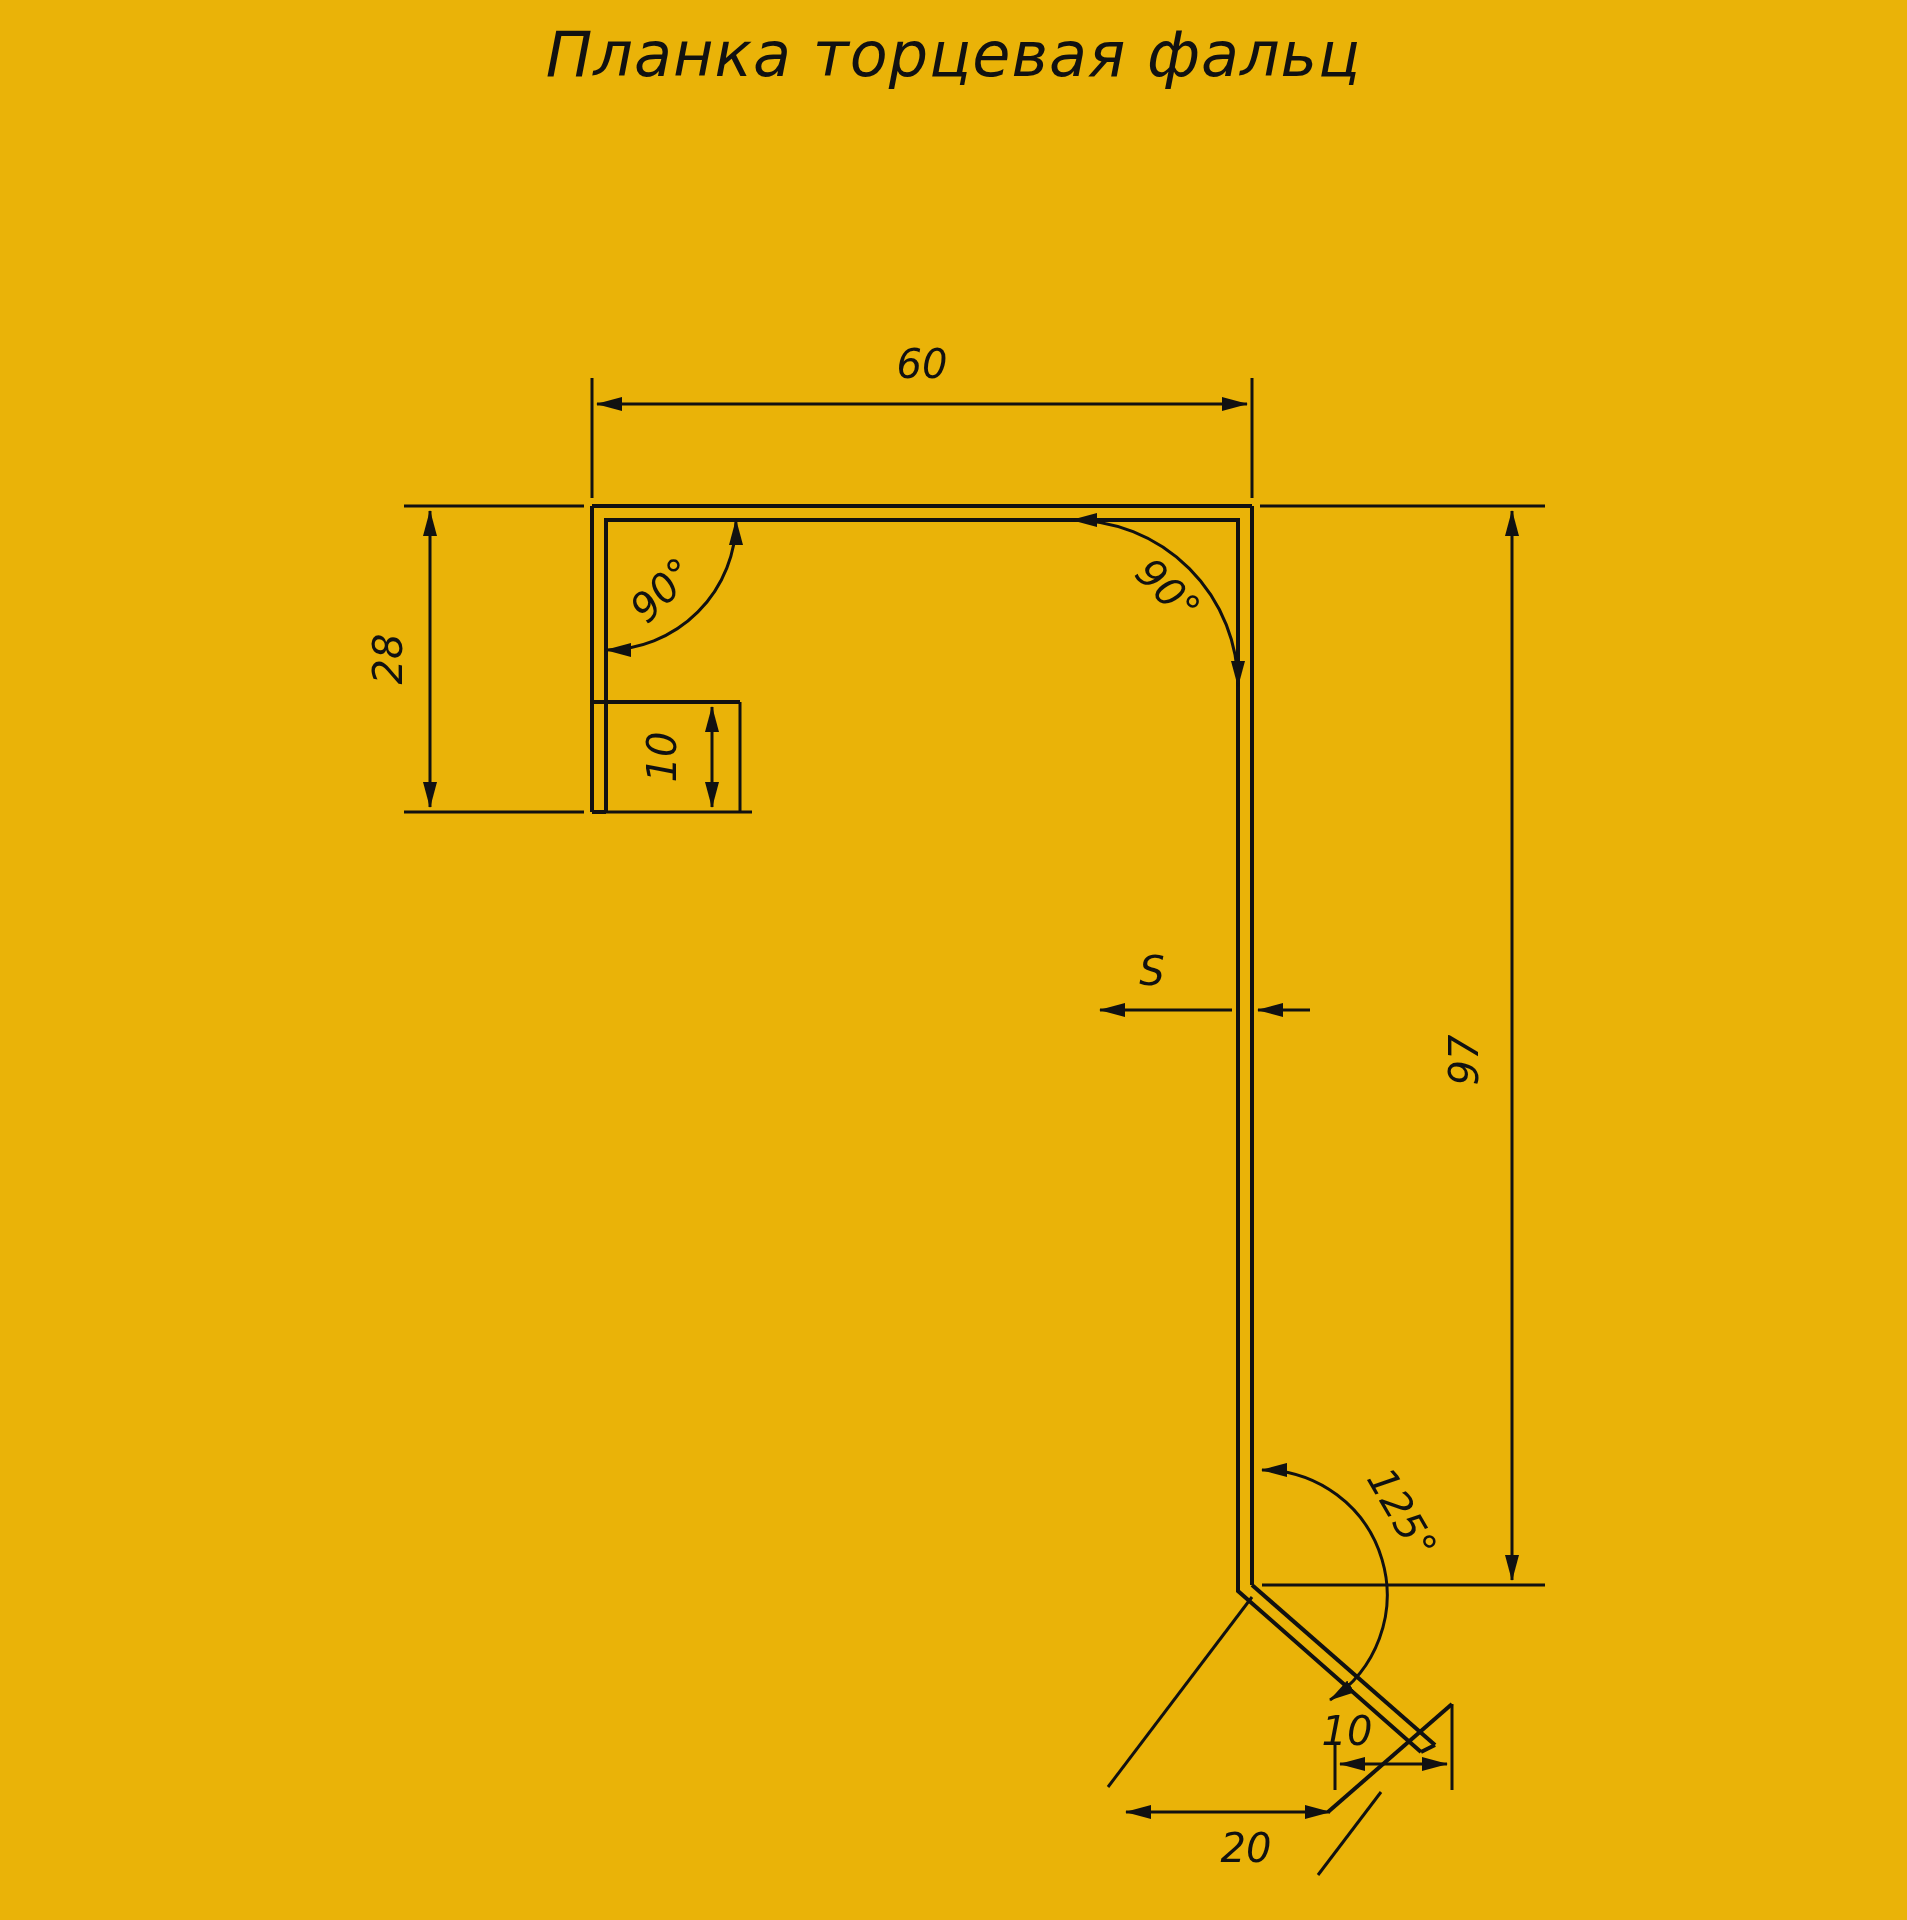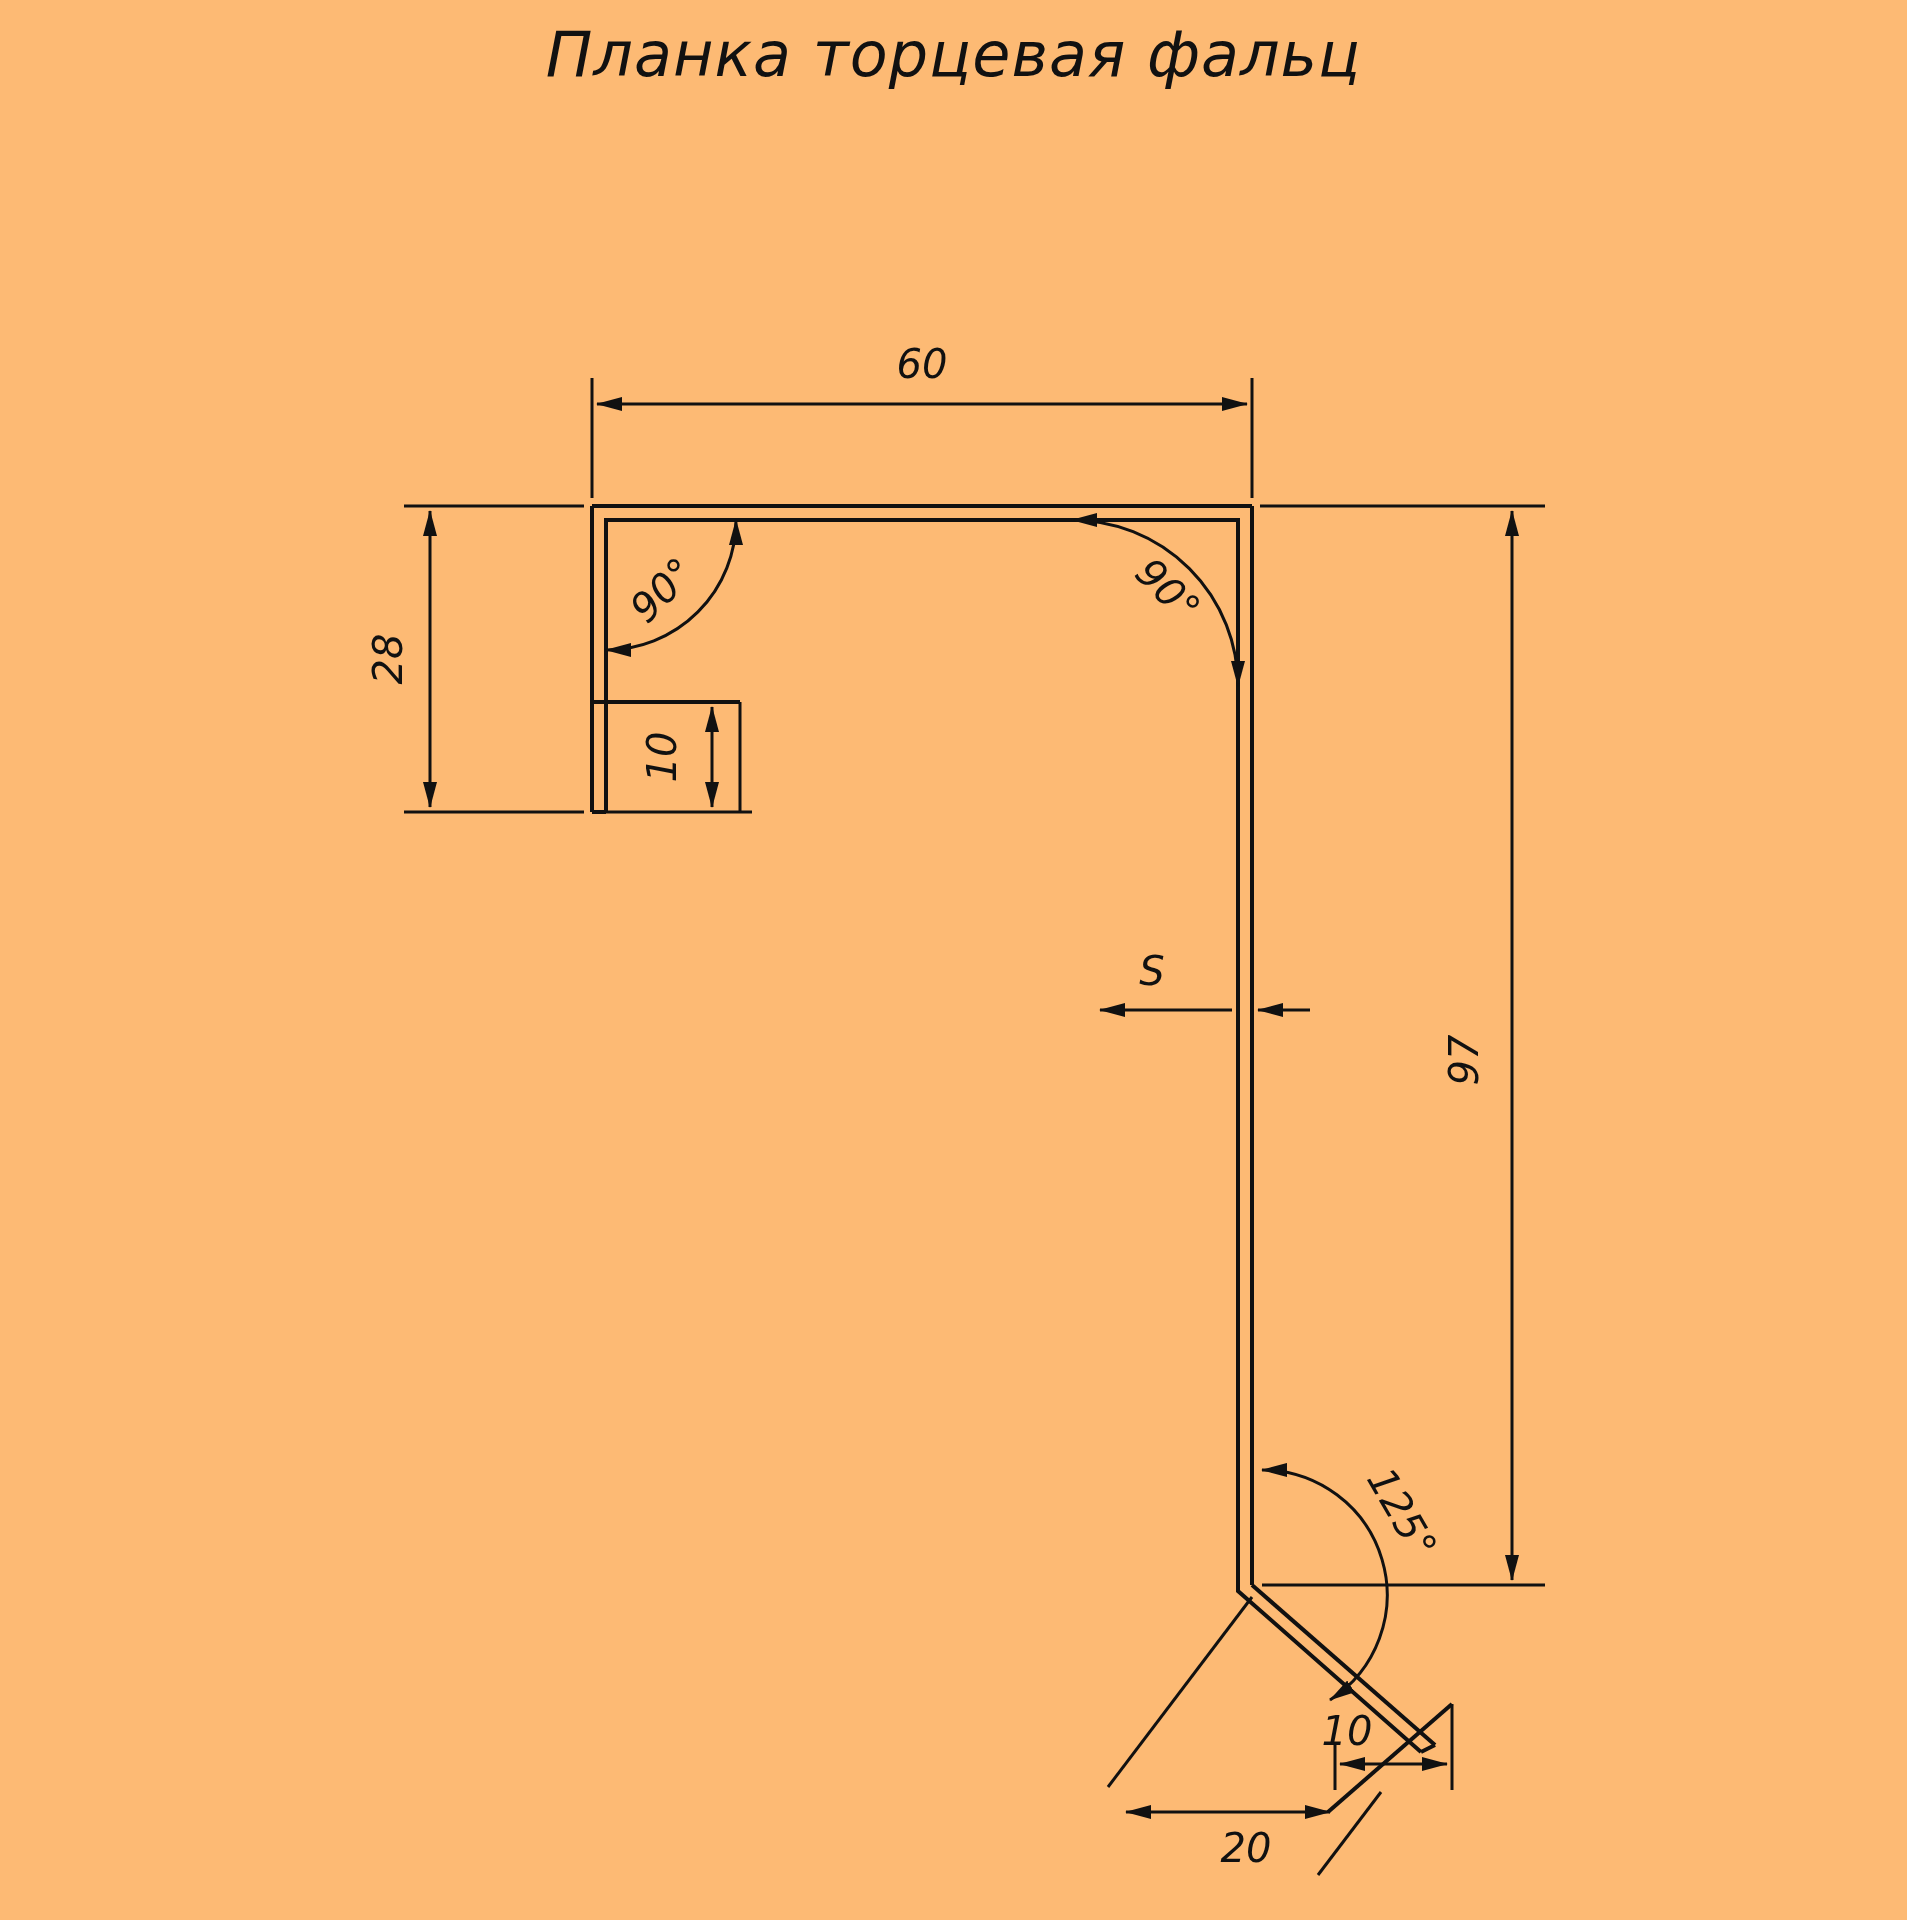--- a/index.html
+++ b/index.html
@@ -10,21 +10,21 @@
   body {
     width: 1907px;
     height: 1920px;
     font-family: "DejaVu Sans", sans-serif;
     overflow: hidden;
   }
   #sheet {
     position: relative;
     width: 1907px;
     height: 1920px;
-    background: #fdba74;
+    background: #eab308;
   }
   #title {
     position: absolute;
     top: 18px;
     left: 0;
     width: 1907px;
     text-align: center;
     font-family: "DejaVu Sans", sans-serif;
     font-style: italic;
     font-size: 62px;

